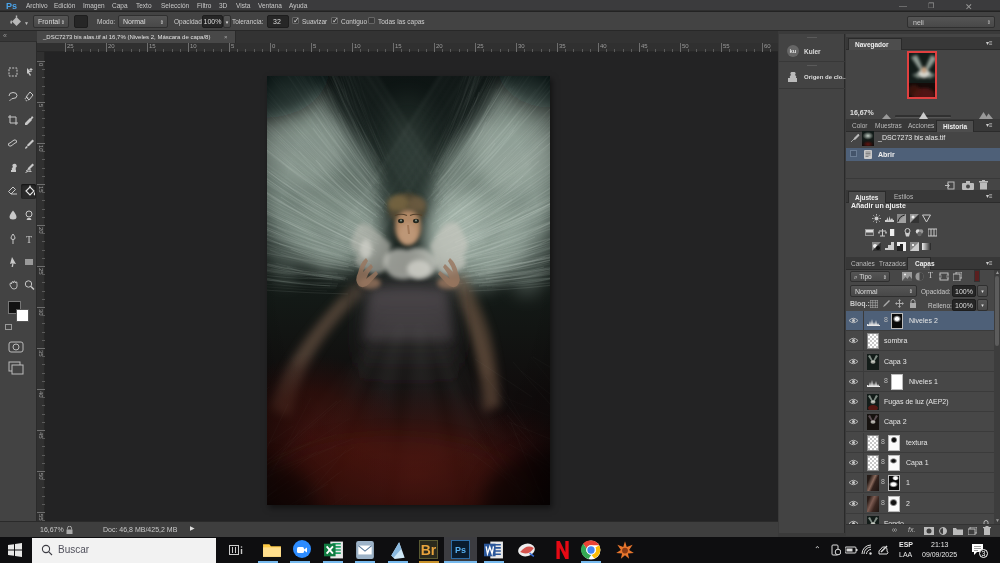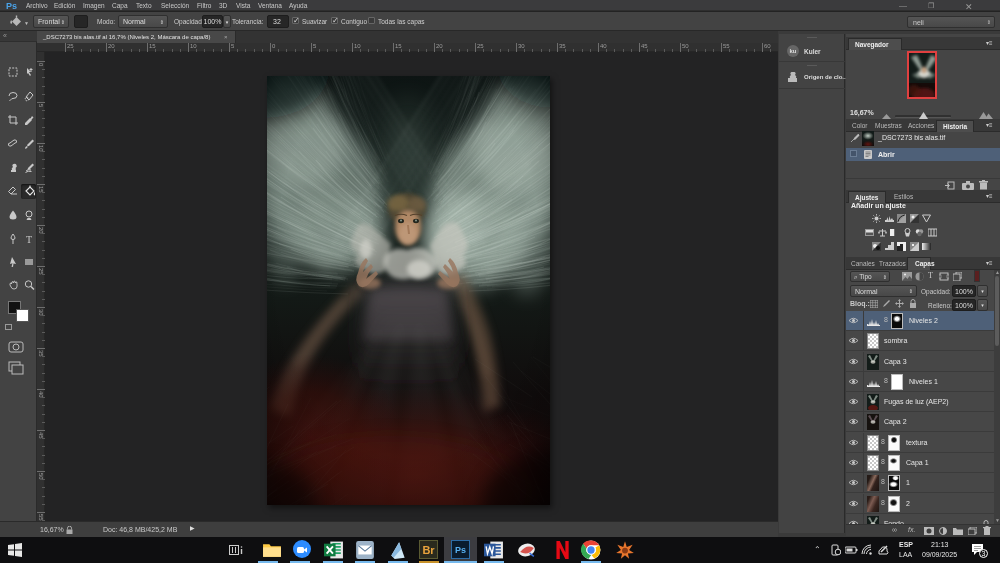--- a/index.html
+++ b/index.html
@@ -1444,20 +1444,27 @@
           <rect x="1" y="2" width="6" height="7" fill="#bbb"></rect>
           <rect x="0" y="1" width="8" height="1.2" fill="#bbb"></rect>
           <rect x="2.5" y="0" width="3" height="1" fill="#bbb"></rect>
         </svg>
 </div>
 </div>
 <div id="taskbar" class="ab">
 <svg class="ab" style="left:8px;top:6px" width="14" height="14" viewBox="0 0 14 14">
         <path d="M0 2 L6 1.2 V6.5 H0Z M7 1 L14 0 V6.5 H7Z M0 7.5 H6 V12.8 L0 12Z M7 7.5 H14 V14 L7 13Z" fill="#e8e8e8"></path>
       </svg>
+<div class="ab" style="left:32px;top:1px;width:184px;height:25px;background:#f2f2f2">
+<svg class="ab" style="left:9px;top:6px" width="12" height="12" viewBox="0 0 12 12">
+          <circle cx="5" cy="5" r="3.6" fill="none" stroke="#3c3c44" stroke-width="1.1"></circle>
+          <path d="M7.8 7.8 L11 11" stroke="#3c3c44" stroke-width="1.1"></path>
+        </svg>
+<span class="ab" style="left:26px;top:6px;color:#51515c;font-size:10px">Buscar</span>
+      </div>
 <svg class="ab" style="left:229px;top:7px" width="14" height="12" viewBox="0 0 14 12">
         <rect x="0.5" y="1.5" width="9" height="9" fill="none" stroke="#ccc" stroke-width="1"></rect>
         <path d="M3.5 3 v6 M6.5 3 v6" stroke="#ccc" stroke-width="1" fill="none"></path>
         <circle cx="12.5" cy="3" r="0.8" fill="#ccc"></circle>
         <rect x="11.8" y="5" width="1.4" height="5" fill="#ccc"></rect>
       </svg>
 <svg class="tbicon" style="left:262px" width="19" height="19" viewBox="0 0 19 19">
         <path d="M1 4 h6 l1.5 2 H18 V16 H1Z" fill="#ffca44"></path>
         <path d="M1 7 H18 V16 H1Z" fill="#ffdf8e"></path>
       </svg>
@@ -1479,21 +1486,21 @@
         <rect x="1" y="1" width="16" height="16" rx="2" fill="#9db3c8"></rect>
         <rect x="3" y="5" width="12" height="8" fill="#fff"></rect>
         <path d="M3 5 L9 10 L15 5" fill="none" stroke="#5a7a9a"></path>
       </svg>
 <div class="ab" style="left:355px;top:24px;width:20px;height:2px;background:#76b9ed"></div>
 <svg class="tbicon" style="left:388px" width="18" height="18" viewBox="0 0 18 18">
         <path d="M3 14 L10 2 L15 16 L6 17Z" fill="#cfe8f7"></path>
         <path d="M3 14 L10 2 L12 8 L5 16Z" fill="#8ab9e0"></path>
       </svg>
 <div class="ab" style="left:388px;top:24px;width:20px;height:2px;background:#76b9ed"></div>
-<div class="tbicon" style="left:419px;width:19px;height:19px;background:#2a2a1d;border:1px solid #5a5a32;color:#e8a33d;font-size:11px;font-weight:bold;text-align:center;line-height:18px">Br</div>
+<div class="tbicon" style="left:419px;width:19px;height:19px;background:#2a2a1d;border:1px solid #5a5a32;color:#e8a33d;font-size:14px;font-weight:bold;text-align:center;line-height:18px">Br</div>
 <div class="ab" style="left:419px;top:24px;width:20px;height:2px;background:#c8922a"></div>
 <div class="ab" style="left:444px;top:0;width:33px;height:26px;background:#3c3c40"></div>
 <div class="tbicon" style="left:451px;width:19px;height:19px;background:#0a1c2e;border:1px solid #2d6da8;color:#58b0f0;font-size:9px;font-weight:bold;text-align:center;line-height:18px">Ps</div>
 <div class="ab" style="left:444px;top:24px;width:33px;height:2px;background:#76b9ed"></div>
 <svg class="tbicon" style="left:484px" width="19" height="18" viewBox="0 0 19 18">
         <rect x="6" y="1" width="12" height="16" fill="#e8e8e8"></rect>
         <path d="M8 4 h8 M8 7 h8 M8 10 h8 M8 13 h8" stroke="#2b579a" stroke-width="1.5"></path>
         <rect x="0" y="3" width="11" height="12" fill="#2b579a"></rect>
         <path d="M2 5.5 l1.3 7 L5.5 6 l2.2 6.5 1.3 -7" fill="none" stroke="#fff" stroke-width="1.3"></path>
       </svg>

